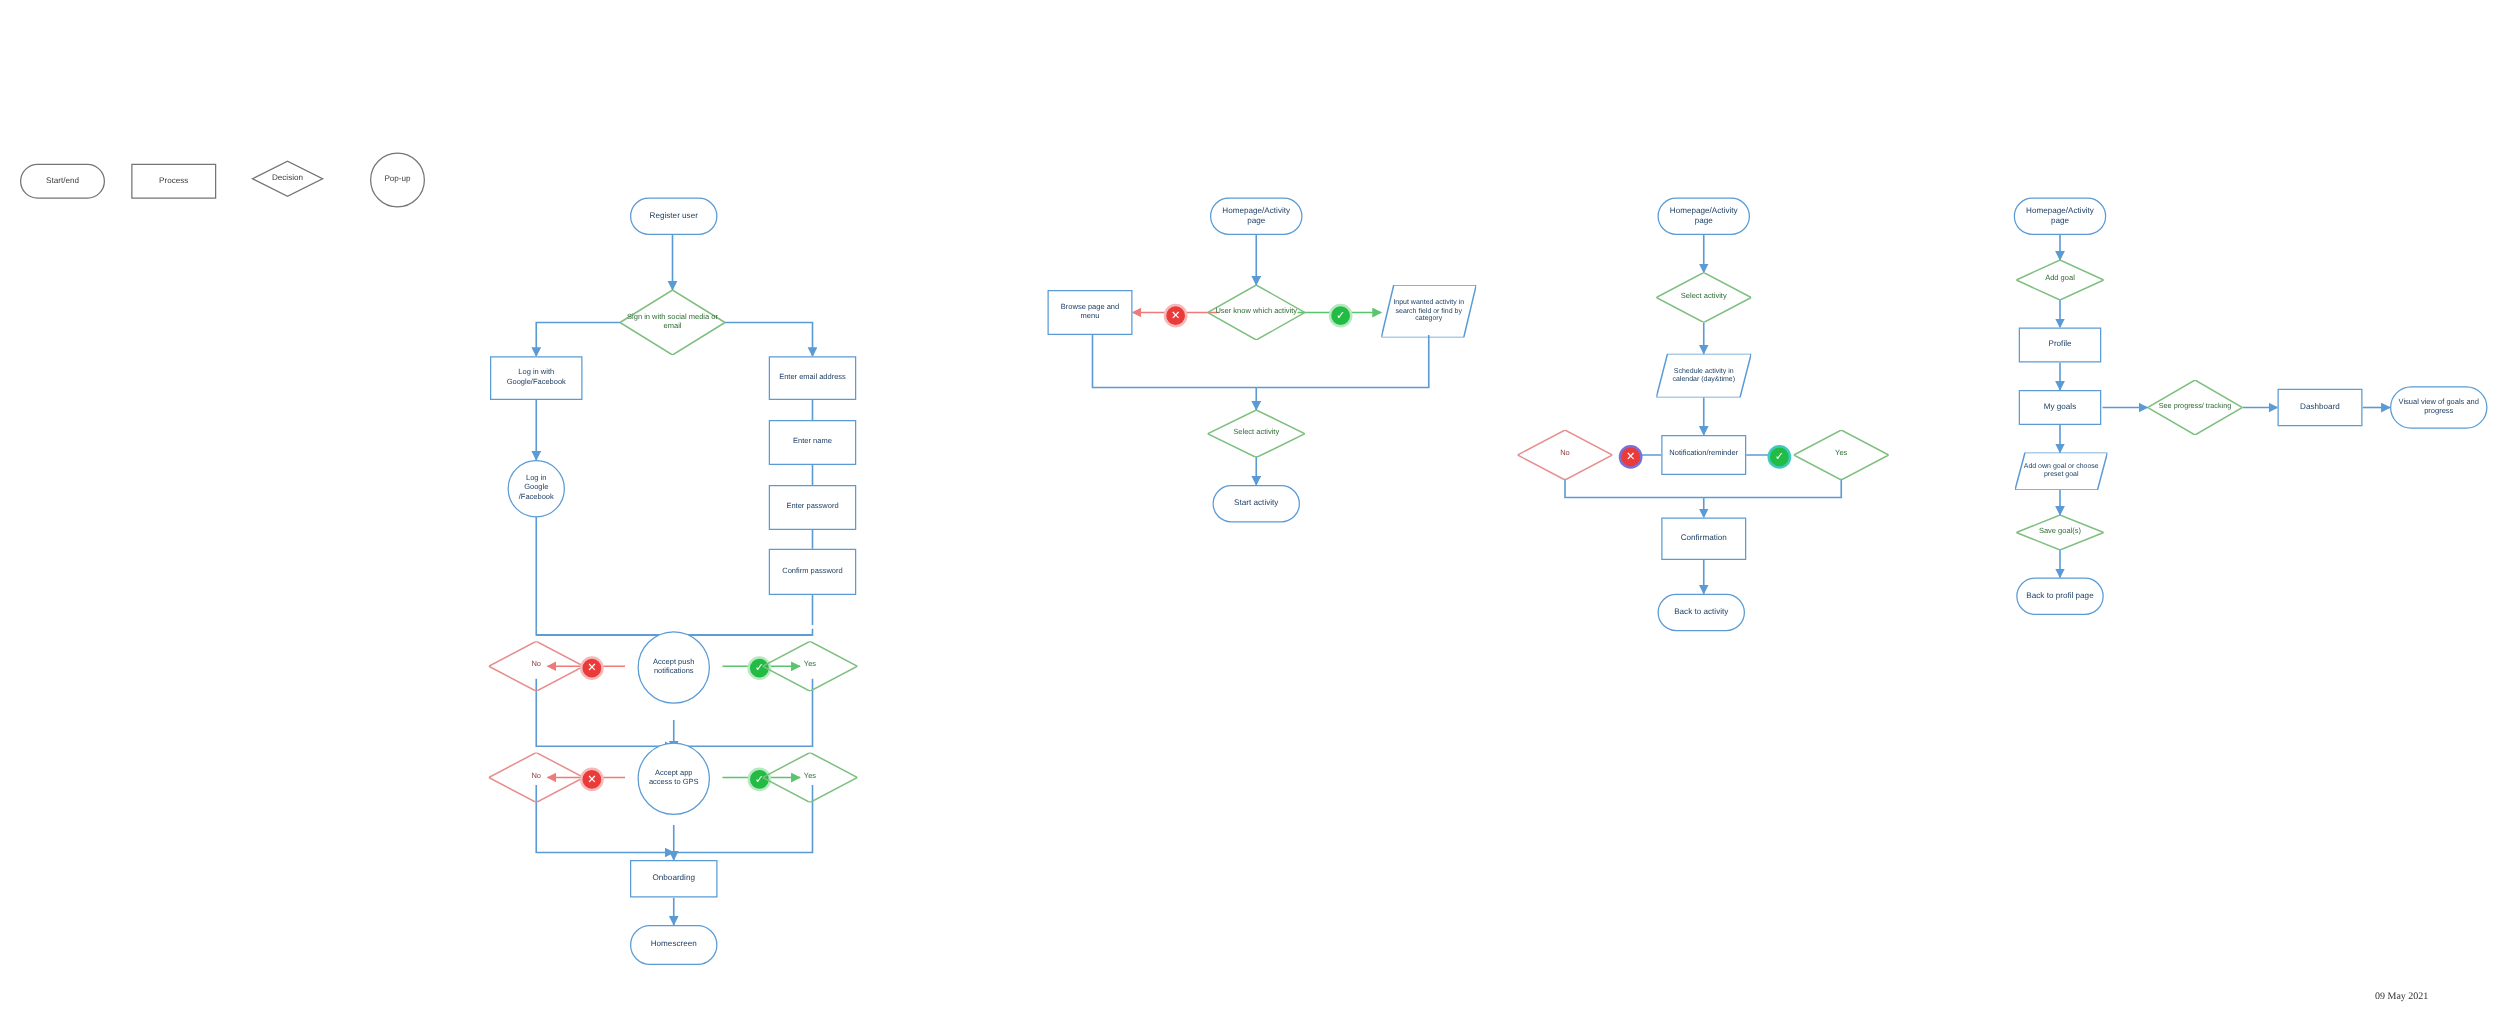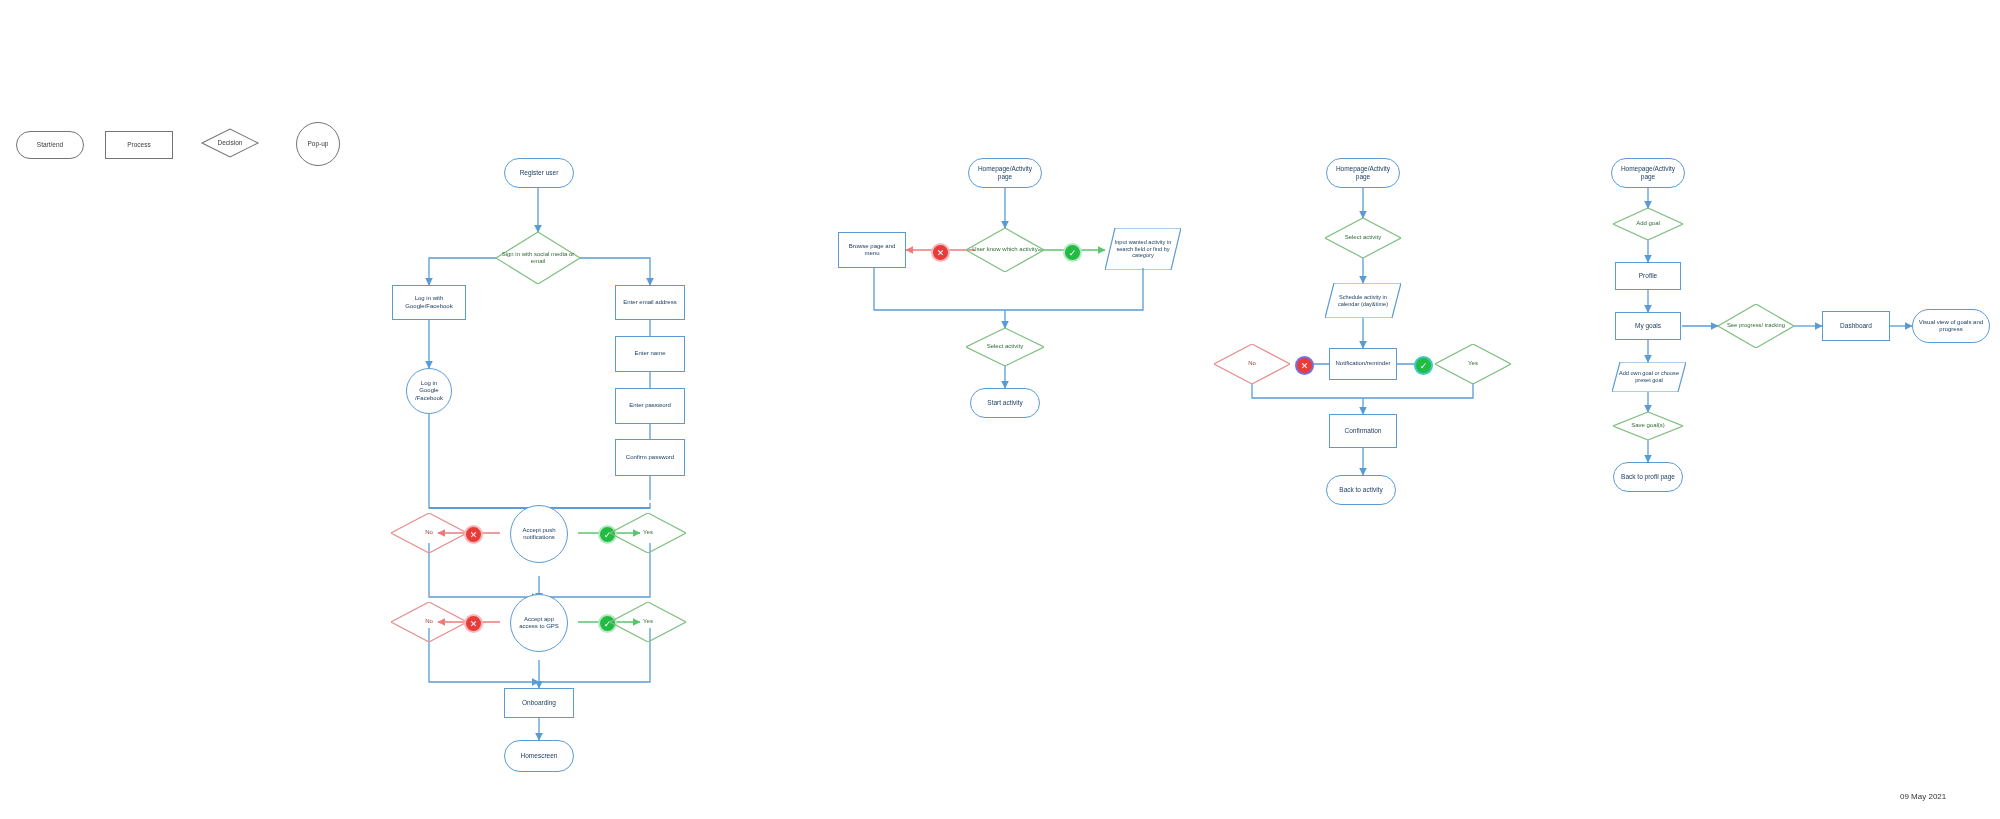--- a/index.html
+++ b/index.html
@@ -24,21 +24,21 @@
   .legend-pop{border-radius:50%;}
   .legend-dec{border:none;background:transparent;}
 
   .badge{position:absolute;border-radius:50%;display:flex;align-items:center;
          justify-content:center;color:#fff;font-size:9px;font-weight:bold;}
   .badge-no{background:#ea3b3b;border:2px solid #f6b9b9;}
   .badge-yes{background:#22bb44;border:2px solid #b6e8c2;}
   .badge-no-blue{background:#ea3b3b;border:2px solid #7b6fd4;}
   .badge-yes-teal{background:#22bb44;border:2px solid #3ec8c0;}
 
-  .datestamp{position:absolute;font-size:8px;color:#333;}
+  .datestamp{position:absolute;font-size:8px;color:#333;font-family:Liberation Serif, serif;}
   .dec-label{position:relative;z-index:2;}
 </style>
 </head>
 <body>
 
 <div id="canvas">
 
   <svg id="wires" viewBox="0 0 2000 819">
     <defs>
       <marker id="ah-blue" markerWidth="7" markerHeight="7" refX="5.5" refY="3" orient="auto">

